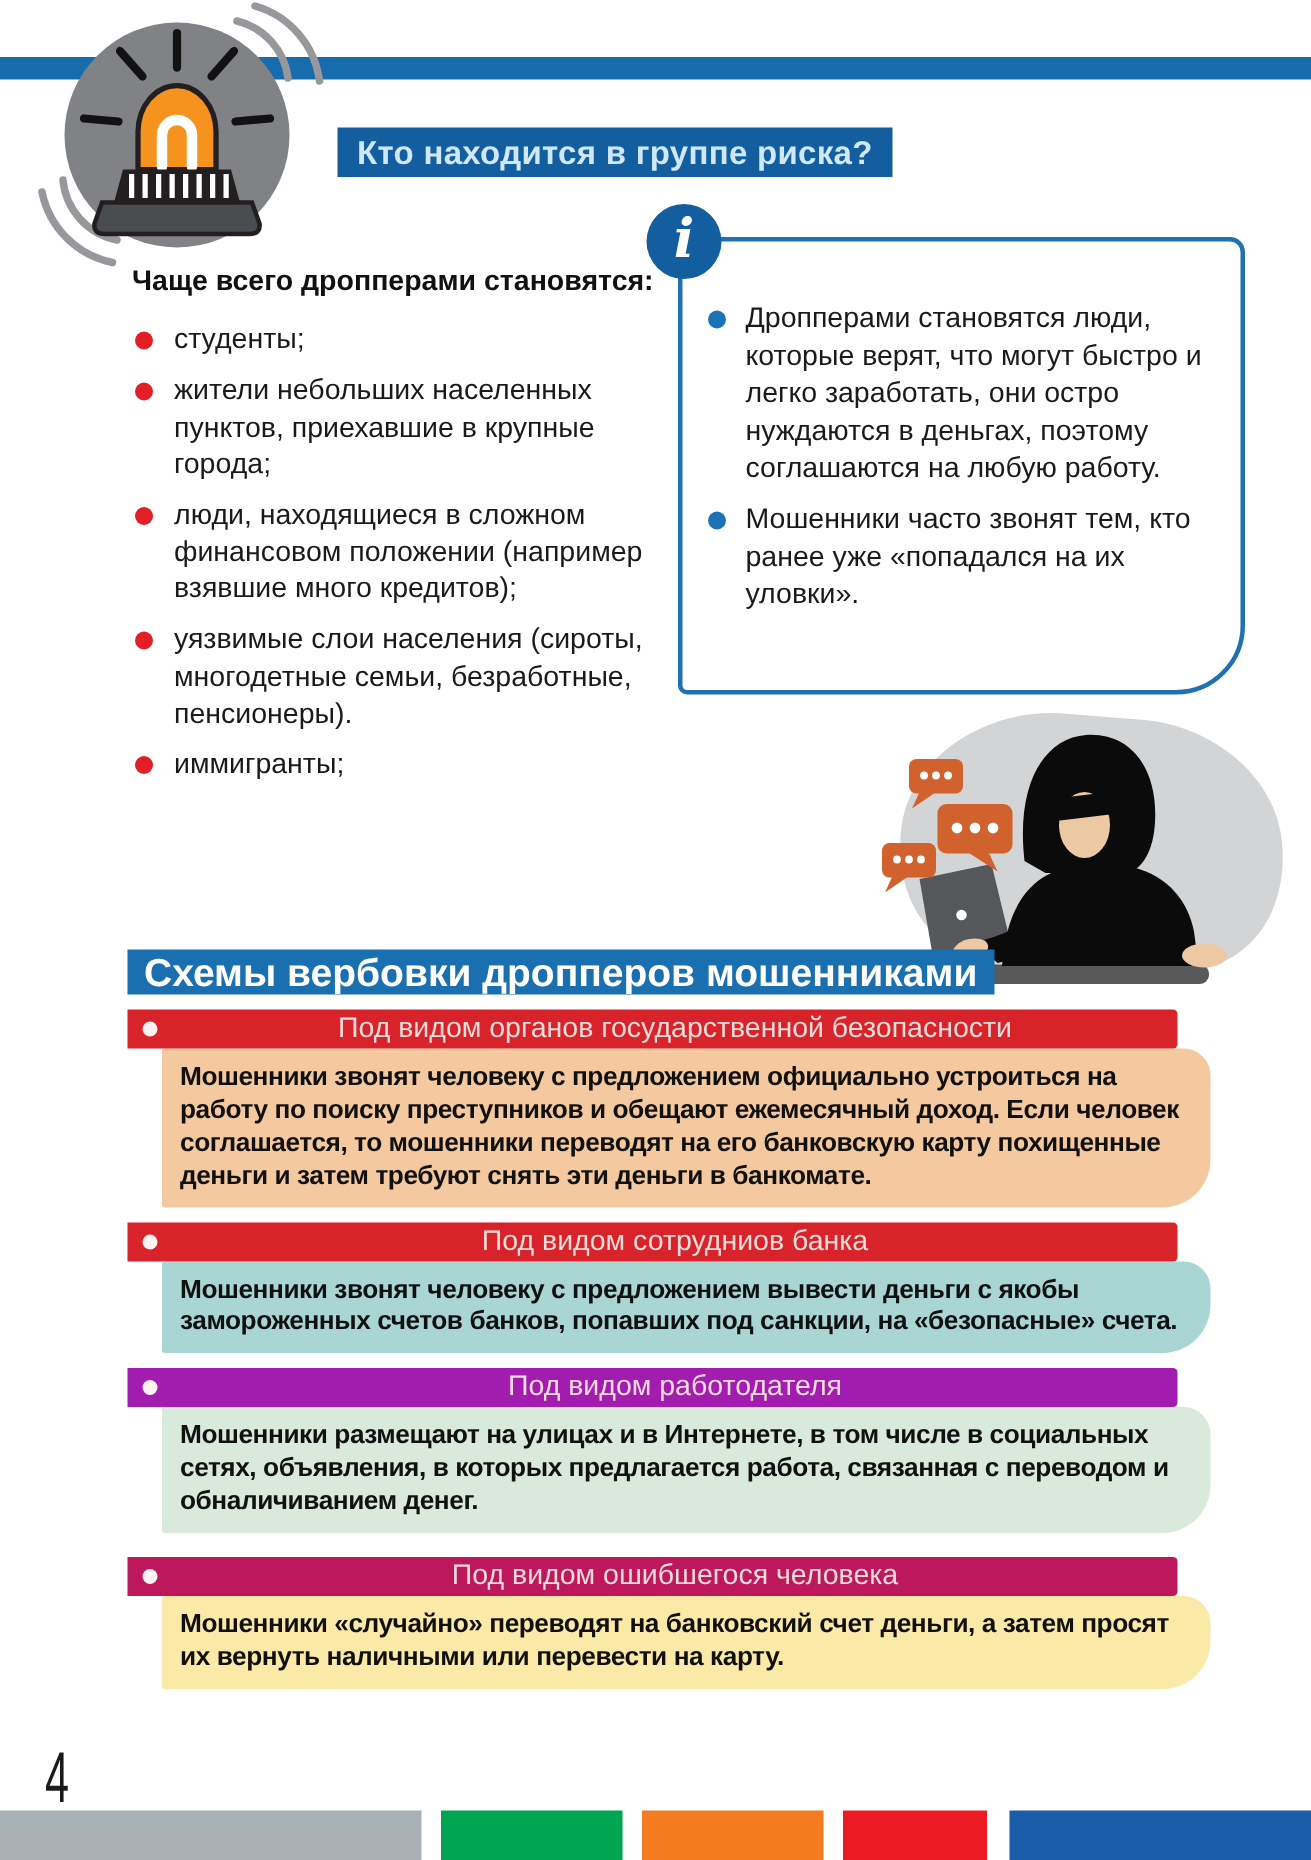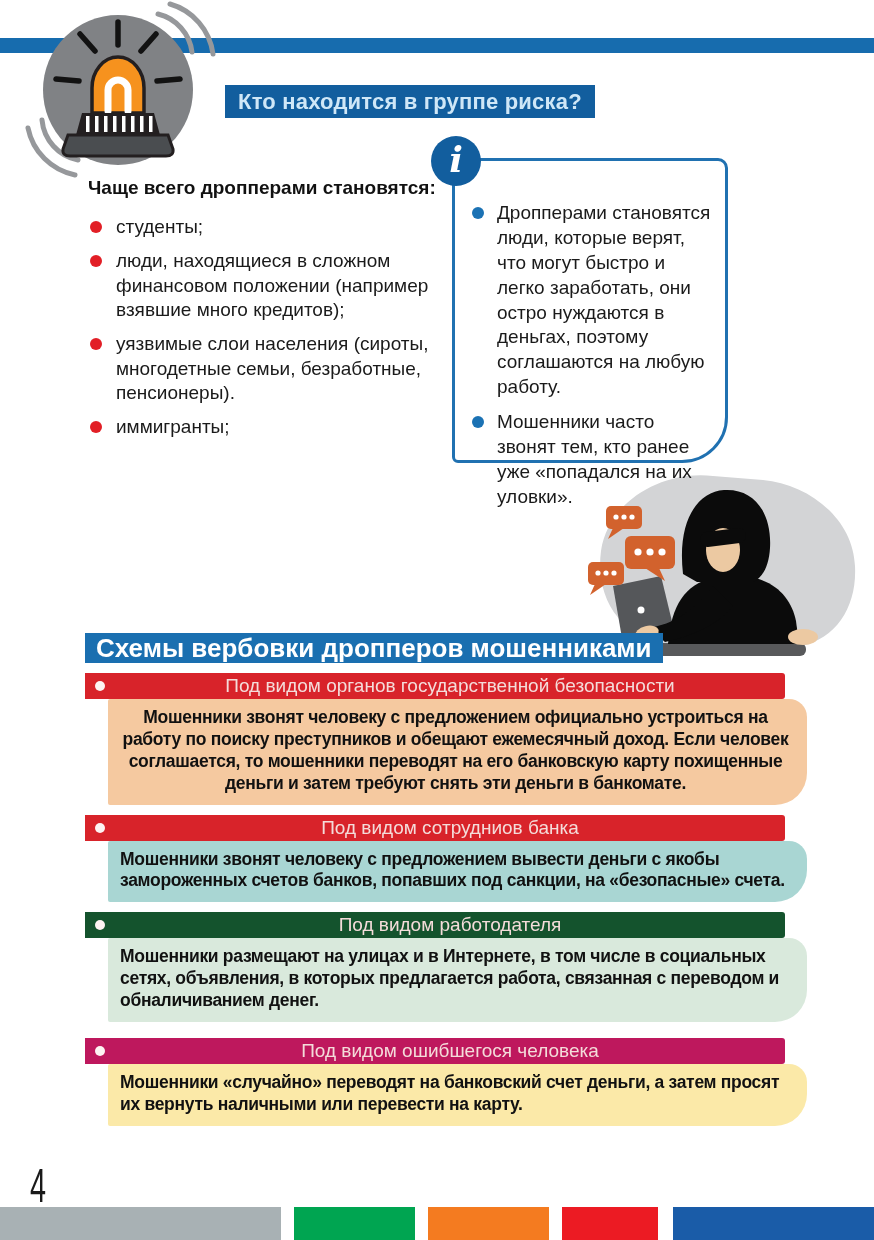--- a/index.html
+++ b/index.html
@@ -17,21 +17,21 @@
   .risk-heading{font-size:19px;font-weight:bold;line-height:1.28;color:#111;}
   .risk-list{list-style:none;margin:15px 0 0 0;padding:0;}
   .risk-list li{position:relative;padding-left:28px;margin-bottom:9px;
                 font-size:19px;line-height:1.3;}
   .risk-list li::before{content:"";position:absolute;left:2px;top:6px;width:12px;height:12px;
                 border-radius:50%;background:#e21f26;}
 
   .info-icon{position:absolute;left:431px;top:136px;width:50px;height:50px;border-radius:50%;
              color:#fff;font-family:"DejaVu Serif",serif;font-style:italic;font-weight:bold;
              font-size:36px;text-align:center;line-height:46px;z-index:3;}
-  .info-box{position:absolute;left:452px;top:158px;width:276px;height:305px;box-sizing:border-box;
+  .info-box{position:absolute;left:452px;top:158px;width:378px;height:305px;box-sizing:border-box;
             border:3px solid #2071b1;border-radius:6px 10px 46px 6px;background:#fff;
             padding:40px 14px 0 16px;z-index:2;}
   .info-list{list-style:none;margin:0;padding:0;}
   .info-list li{position:relative;padding-left:26px;margin-bottom:10px;font-size:19px;line-height:1.31;}
   .info-list li::before{content:"";position:absolute;left:1px;top:6px;width:12px;height:12px;
             border-radius:50%;background:#1b72b4;}
 
   .illustration{position:absolute;left:573px;top:466px;width:302px;height:202px;z-index:1;}
 
   .schemes-header{position:absolute;left:85px;top:633px;height:30px;line-height:30px;
@@ -94,20 +94,21 @@
       <path d="M48 135 L148 135 L153 149 Q154 156 146 156 L50 156 Q42 156 43 149 Z" fill="#4a4d50" stroke="#231f20" stroke-width="3"></path>
     </svg>
   </div>
 
   <div class="title-box" style="background-color: rgb(18, 94, 158);">Кто находится в группе риска?</div>
 
   <div class="risk">
     <div class="risk-heading">Чаще всего дропперами становятся:</div>
     <ul class="risk-list">
       <li>студенты;</li>
+      <li>жители небольших населенных пунктов, приехавшие в крупные города;</li>
       <li>люди, находящиеся в сложном финансовом положении (например взявшие много кредитов);</li>
       <li>уязвимые слои населения (сироты, многодетные семьи, безработные, пенсионеры).</li>
       <li>иммигранты;</li>
     </ul>
   </div>
 
   <div class="info-icon" style="background-color: rgb(18, 94, 158);">i</div>
   <div class="info-box">
     <ul class="info-list">
       <li>Дропперами становятся люди, которые верят, что могут быстро и легко заработать, они остро нуждаются в деньгах, поэтому соглашаются на любую работу.</li>
@@ -151,28 +152,28 @@
           <circle cx="41" cy="107" r="2.6"></circle>
       </g>
     </svg>
   </div>
 
   <div class="schemes-header" style="background-color: rgb(26, 111, 176);">Схемы вербовки дропперов мошенниками</div>
 
   <div class="sections">
     <div class="section">
       <div class="section-bar" style="background-color: rgb(216, 35, 42);">Под видом органов государственной безопасности</div>
-      <div class="section-body" style="background-color: rgb(245, 201, 160); text-align: center;">Мошенники звонят человеку с предложением официально устроиться на работу по поиску преступников и обещают ежемесячный доход. Если человек соглашается, то мошенники переводят на его банковскую карту похищенные деньги и затем требуют снять эти деньги в банкомате.</div>
+      <div class="section-body" style="background-color: rgb(245, 201, 160);">Мошенники звонят человеку с предложением официально устроиться на работу по поиску преступников и обещают ежемесячный доход. Если человек соглашается, то мошенники переводят на его банковскую карту похищенные деньги и затем требуют снять эти деньги в банкомате.</div>
     </div>
     <div class="section">
       <div class="section-bar" style="background-color: rgb(216, 35, 42);">Под видом сотрудниов банка</div>
       <div class="section-body" style="background-color: rgb(169, 214, 211);">Мошенники звонят человеку с предложением  вывести деньги с якобы замороженных счетов банков, попавших под санкции, на «безопасные» счета.</div>
     </div>
     <div class="section">
-      <div class="section-bar" style="background-color: #14532d;">Под видом работодателя</div>
+      <div class="section-bar" style="background-color: #a21caf;">Под видом работодателя</div>
       <div class="section-body" style="background-color: rgb(217, 233, 220);">Мошенники размещают на улицах и в Интернете, в том числе в социальных сетях, объявления, в которых предлагается работа, связанная с переводом и обналичиванием денег.</div>
     </div>
     <div class="section">
       <div class="section-bar" style="background-color: #be185d; margin-top: 16px;">Под видом ошибшегося человека</div>
       <div class="section-body" style="background-color: rgb(251, 233, 168);">Мошенники «случайно» переводят на банковский счет деньги, а затем просят их вернуть наличными или перевести на карту.</div>
     </div>
   </div>
 
   <div class="page-number">4</div>
   <div class="footer-bar fb-0" style="background-color: rgb(168, 177, 180);"></div>

